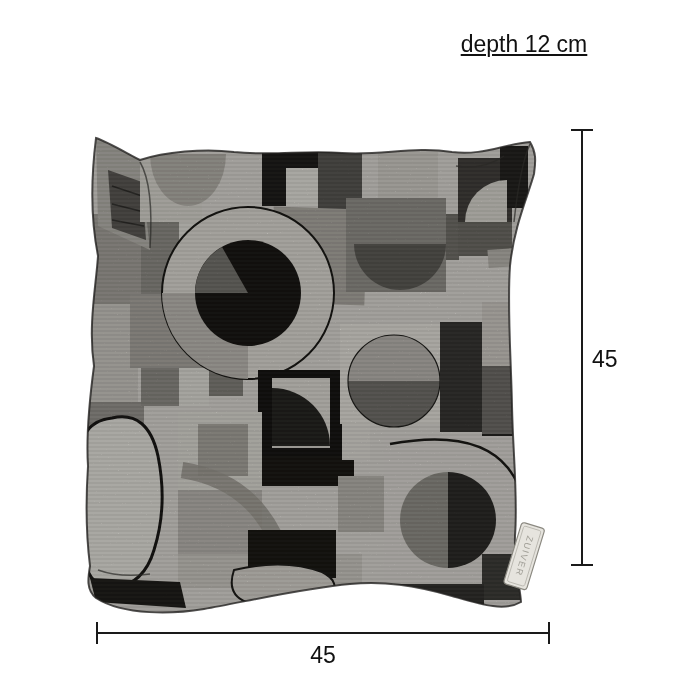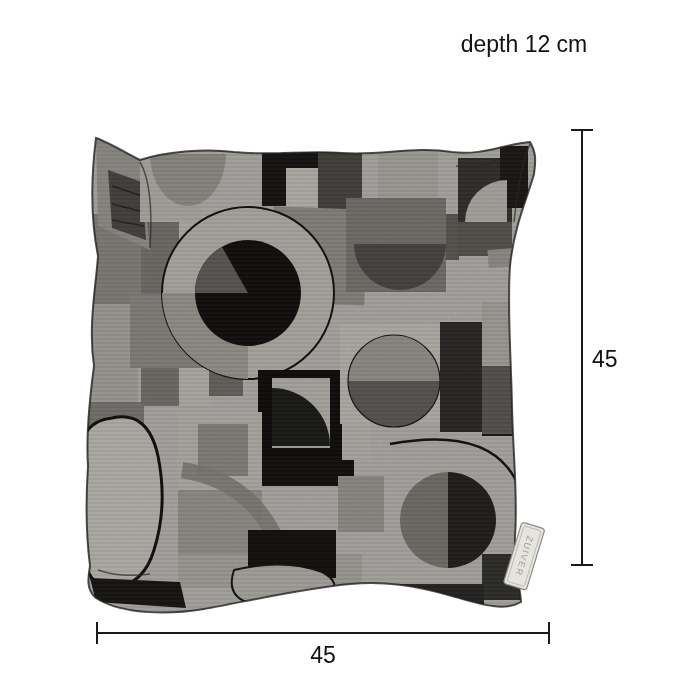--- a/index.html
+++ b/index.html
@@ -2,21 +2,21 @@
 <html><head>
 <meta charset="utf-8">
 <style>
   html,body{margin:0;padding:0;background:#ffffff;}
   .canvas{
     position:relative;width:700px;height:700px;background:#ffffff;overflow:hidden;
     font-family:"Liberation Sans",sans-serif;color:#111111;
   }
   .depth-label{
     position:absolute;left:424px;top:30px;width:200px;text-align:center;
-    font-size:23px;line-height:28px;color:#111111;white-space:nowrap;
+    font-size:23px;line-height:28px;color:#111111;white-space:nowrap;text-decoration:underline;
   }
   
   .dim-v-line{position:absolute;left:581px;top:129px;width:2px;height:437px;background:#1a1a1a;}
   .dim-v-cap{position:absolute;left:571px;width:22px;height:2px;background:#1a1a1a;}
   .dim-v-cap.top{top:129px;}
   .dim-v-cap.bottom{top:564px;}
   .height-label{position:absolute;left:592px;top:346px;font-size:23px;line-height:26px;color:#111111;}
   
   .dim-h-line{position:absolute;left:96px;top:632px;width:454px;height:2px;background:#1a1a1a;}
   .dim-h-cap{position:absolute;top:622px;width:2px;height:22px;background:#1a1a1a;}

